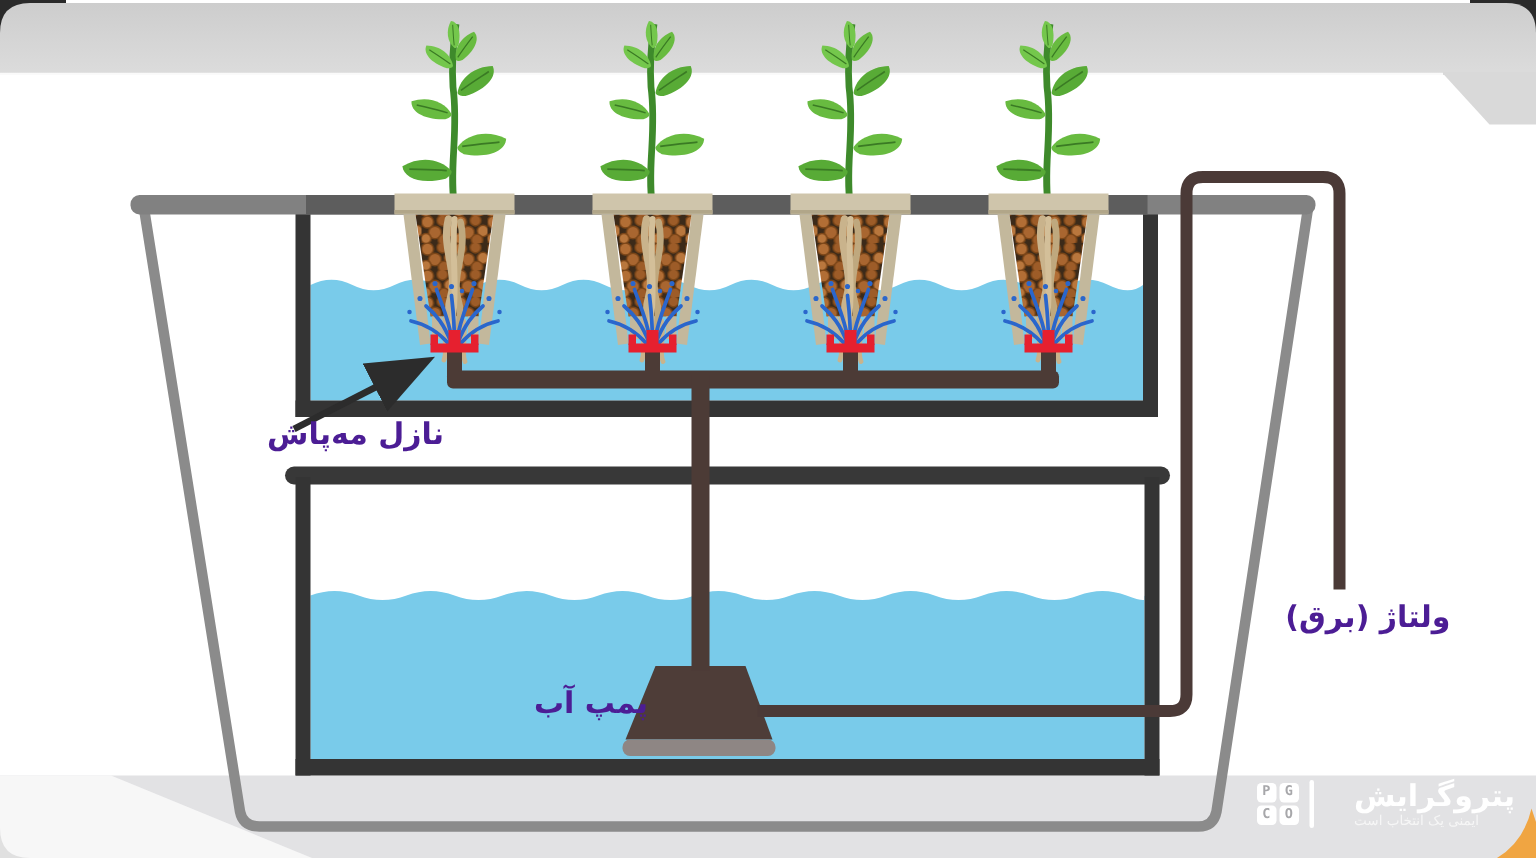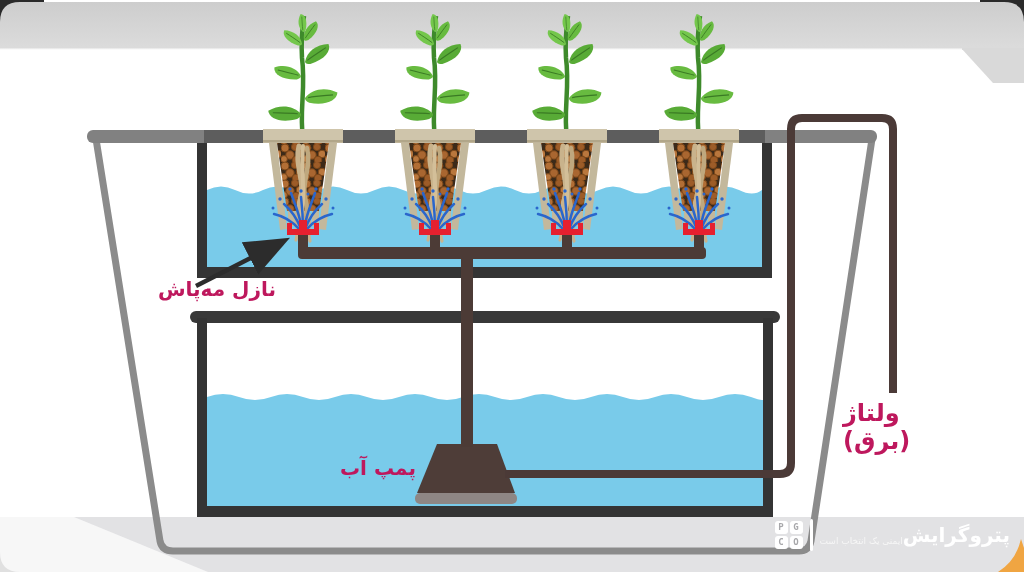--- a/index.html
+++ b/index.html
@@ -1,29 +1,29 @@
 <!DOCTYPE html>
 <html><head>
 <meta charset="utf-8">
 <style>
   html,body{margin:0;padding:0;background:#ffffff;}
   .stage{position:relative;width:1024px;height:572px;overflow:hidden;background:#fff;
          font-family:"DejaVu Sans",sans-serif;}
   .stage svg{position:absolute;left:0;top:0;}
-  .lbl{position:absolute;font-weight:700;color:#be185d;direction:rtl;text-align:left;
+  .lbl{position:absolute;font-weight:700;color:#4c1d95;direction:rtl;text-align:right;
        font-family:"DejaVu Sans",sans-serif;}
   .lbl-nozzle{left:158px;top:277px;width:138px;font-size:20px;}
   .lbl-pump{left:340px;top:456px;width:92px;font-size:20px;}
-  .lbl-voltage{left:843px;top:399px;width:124px;font-size:24px;}
+  .lbl-voltage{left:843px;top:399px;width:124px;font-size:20px;}
   .logo{position:absolute;right:14px;top:519px;display:flex;align-items:center;gap:7px;}
   .logo-grid{display:grid;grid-template-columns:13px 13px;grid-template-rows:13px 13px;gap:2px;}
   .logo-cell{background:#ffffff;border-radius:3px;color:#a7a7aa;font-size:9px;font-weight:700;
              line-height:13px;text-align:center;font-family:"DejaVu Sans Mono",monospace;}
   .logo-divider{width:3px;height:32px;background:#ffffff;border-radius:2px;}
-  .logo-text{display:flex;flex-direction:row;align-items:flex-end;direction:rtl;}
+  .logo-text{display:flex;flex-direction:column;align-items:flex-end;direction:rtl;margin-left:20px;}
   .logo-brand{color:#ffffff;font-size:20px;font-weight:700;line-height:22px;}
   .logo-tagline{color:#f6f6f6;font-size:9px;letter-spacing:.5px;margin-top:2px;}
 </style>
 </head>
 <body>
 
 <div class="stage">
 
 <svg width="1024" height="572" viewBox="0 0 1024 572">
   <defs>

